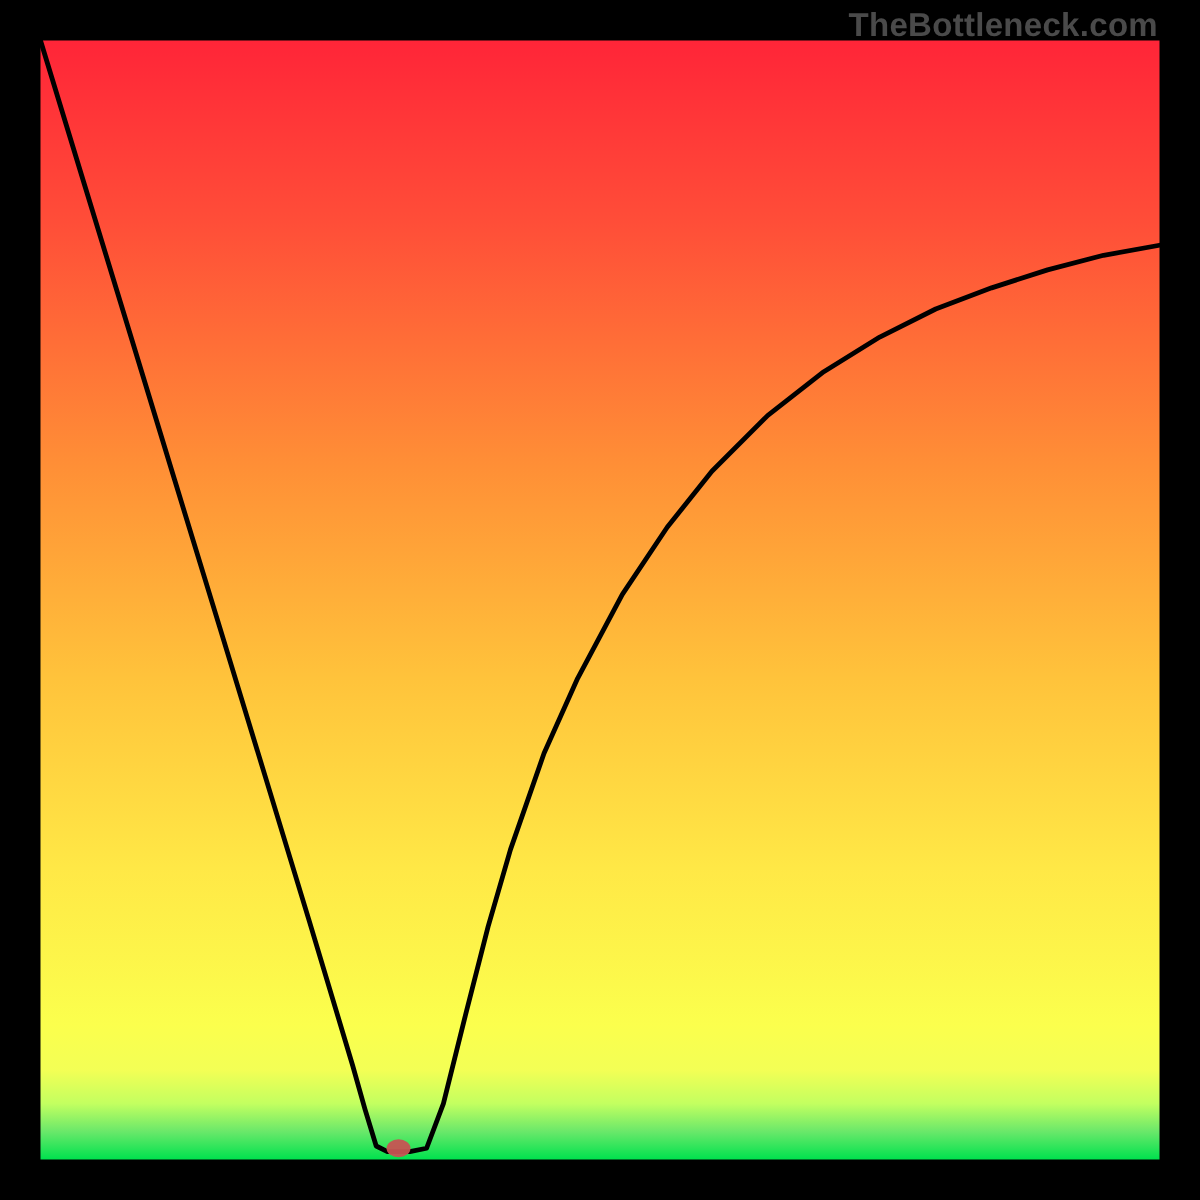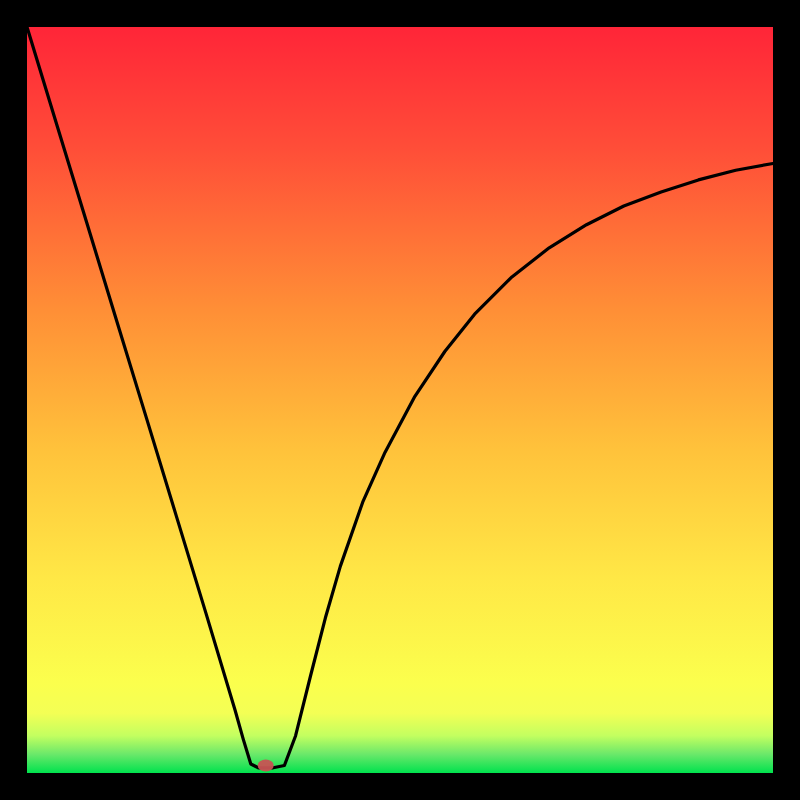--- a/index.html
+++ b/index.html
@@ -64,14 +64,15 @@
 <div class="container">
 
   <div class="plot-outer">
     <div class="plot-area"></div>
 
     <svg class="overlay" viewBox="0 0 800 800">
       <path id="curve-path" fill="none" stroke="#000" stroke-width="3.2" stroke-linejoin="round" stroke-linecap="round" d="M27.0 27.0 L56.8 124.7 L86.7 222.5 L116.5 320.2 L146.4 417.9 L176.2 515.6 L206.0 613.4 L235.1 710.3 L243.3 739.4 L250.8 764.0 L258.3 767.8 L265.7 767.8 L273.2 767.8 L284.4 765.5 L295.6 735.7 L310.5 676.0 L325.4 617.8 L340.3 566.4 L362.7 502.2 L385.1 452.2 L414.9 396.3 L444.8 351.5 L474.6 314.2 L511.9 276.9 L549.2 247.8 L586.5 224.7 L623.8 206.0 L661.1 191.9 L698.4 179.9 L735.7 170.2 L773.0 163.5"></path>
       <ellipse id="marker-dot" rx="8" ry="6" fill="#c75353" stroke="none" opacity="0.95" cx="265.7" cy="765.5"></ellipse>
     </svg>
 
+    <div class="watermark">TheBottleneck.com</div>
   </div>
 </div>
 
 </body></html>

